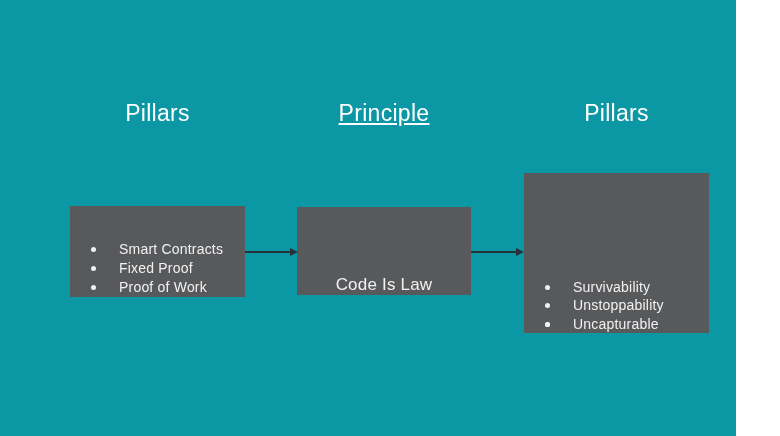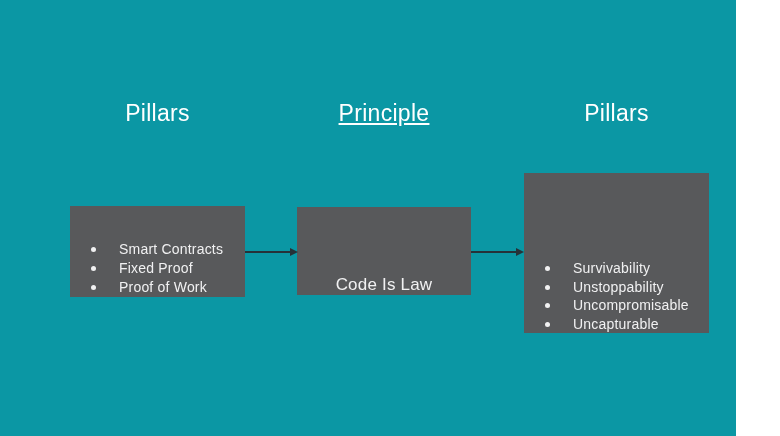--- a/index.html
+++ b/index.html
@@ -107,21 +107,21 @@
   </div>
 
   <div class="box box-principle">
     <div class="box-label">Code Is Law</div>
   </div>
 
   <div class="box box-benefits">
     <ul class="bullet-list">
         <li><span class="dot"></span><span>Survivability</span></li>
         <li><span class="dot"></span><span>Unstoppability</span></li>
-        <li><span class="dot"></span><span>Uncompromisable</span></li>
+        <li><span class="dot"></span></li>
         <li><span class="dot"></span><span>Uncapturable</span></li>
       </ul>
   </div>
 
   <div class="arrow arrow-1">
     <span class="arrow-head"></span>
   </div>
 
   <div class="arrow arrow-2">
     <span class="arrow-head"></span>

